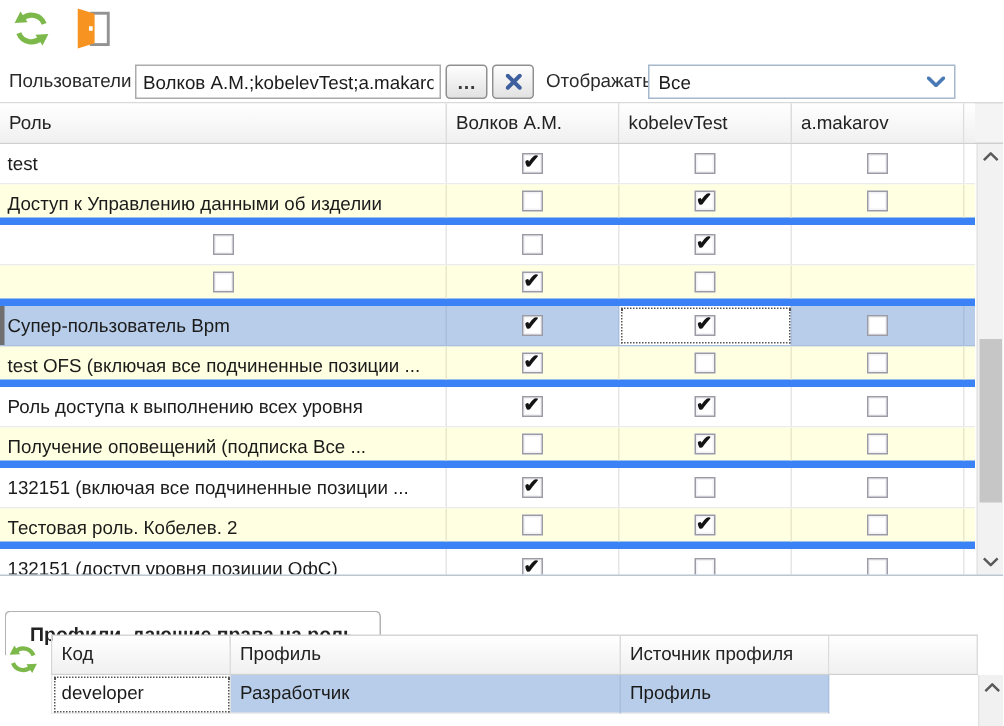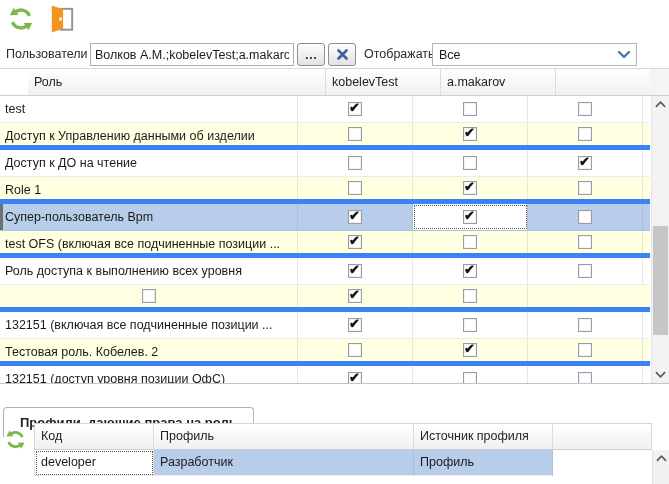--- a/index.html
+++ b/index.html
@@ -30,21 +30,21 @@
   .btn-browse { left:297px; }
   .btn-clear { left:328px; }
   .combo { position:absolute; left:432px; top:1px; width:205px; height:23px;
     border:1px solid #a6b8cc; background:#fff; display:flex; align-items:center; cursor:pointer; }
   .combo-value { flex:1; padding-left:6px; overflow:hidden; white-space:nowrap; }
   .combo-btn { width:24px; height:100%; display:flex; align-items:center; justify-content:center; }
 
   
   .grid-header { position:absolute; top:68px; left:0; width:650px; height:28px;
     display:grid; grid-template-columns:298px 115px 115px 115px 1fr;
-    border-top:1px solid #d9d9d9; border-bottom:1px solid #cfcfcf;padding-left:28px; }
+    border-top:1px solid #d9d9d9; border-bottom:1px solid #cfcfcf; }
   .hcell { background:linear-gradient(#ffffff,#f0f0f0); border-right:1px solid #dcdcdc;
     padding-left:6px; line-height:26px; white-space:nowrap; overflow:hidden; color:#222; }
   .hcell:last-child { border-right:none; }
   .corner { position:absolute; left:650px; top:68px; width:19px; height:28px;
     background:#f4f4f4; border-top:1px solid #d9d9d9; border-bottom:1px solid #cfcfcf; }
 
   .grid-body { position:absolute; top:96px; left:0; width:650px; height:287px; overflow:hidden; }
   .grid-row { position:relative; display:grid; grid-template-columns:298px 115px 115px 115px 1fr;
     height:27px; background:#fff; border-bottom:1px solid #ebebeb; cursor:default; }
   .grid-row.alt { background:#ffffe1; border-bottom:5px solid #3b82f6; }
@@ -141,20 +141,21 @@
       <span class="combo-btn">
         <svg class="chev" width="12" height="7" viewBox="0 0 12 7">
           <polyline points="1,1 6,6 11,1" fill="none" stroke="#4a7ab5" stroke-width="2.4" stroke-linecap="round" stroke-linejoin="round"></polyline>
         </svg>
       </span>
     </div>
   </div>
 
   <div class="grid-header">
     <div class="hcell">Роль</div>
+    <div class="hcell">Волков А.М.</div>
     <div class="hcell">kobelevTest</div>
     <div class="hcell">a.makarov</div>
     <div class="hcell"></div>
   </div>
   <div class="corner"></div>
 
   <div class="grid-body">
       <div class="grid-row">
         <div class="cell role-cell">test</div>
         <div class="cell check-cell">
@@ -175,34 +176,32 @@
         </div>
         <div class="cell check-cell">
           <span class="cb checked"></span>
         </div>
         <div class="cell check-cell">
           <span class="cb"></span>
         </div>
         <div class="cell filler-cell"></div>
       </div>
       <div class="grid-row">
-        <div class="cell role-cell">Доступ к ДО на чтение</div>
-        <div class="cell check-cell">
-          <span class="cb"></span>
-        </div>
-        <div class="cell check-cell">
-          <span class="cb"></span>
-        </div>
-        <div class="cell check-cell">
-          <span class="cb checked"></span>
-        </div>
-        <div class="cell filler-cell"></div>
-      </div>
-      <div class="grid-row alt">
-        <div class="cell role-cell">Role 1</div>
+        <div class="cell check-cell">
+          <span class="cb"></span>
+        </div>
+        <div class="cell check-cell">
+          <span class="cb"></span>
+        </div>
+        <div class="cell check-cell">
+          <span class="cb checked"></span>
+        </div>
+        <div class="cell filler-cell"></div>
+      </div>
+      <div class="grid-row alt">
         <div class="cell check-cell">
           <span class="cb"></span>
         </div>
         <div class="cell check-cell">
           <span class="cb checked"></span>
         </div>
         <div class="cell check-cell">
           <span class="cb"></span>
         </div>
         <div class="cell filler-cell"></div>
@@ -240,20 +239,21 @@
         </div>
         <div class="cell check-cell">
           <span class="cb checked"></span>
         </div>
         <div class="cell check-cell">
           <span class="cb"></span>
         </div>
         <div class="cell filler-cell"></div>
       </div>
       <div class="grid-row alt">
+        <div class="cell role-cell">Получение оповещений (подписка Все ...</div>
         <div class="cell check-cell">
           <span class="cb"></span>
         </div>
         <div class="cell check-cell">
           <span class="cb checked"></span>
         </div>
         <div class="cell check-cell">
           <span class="cb"></span>
         </div>
         <div class="cell filler-cell"></div>

